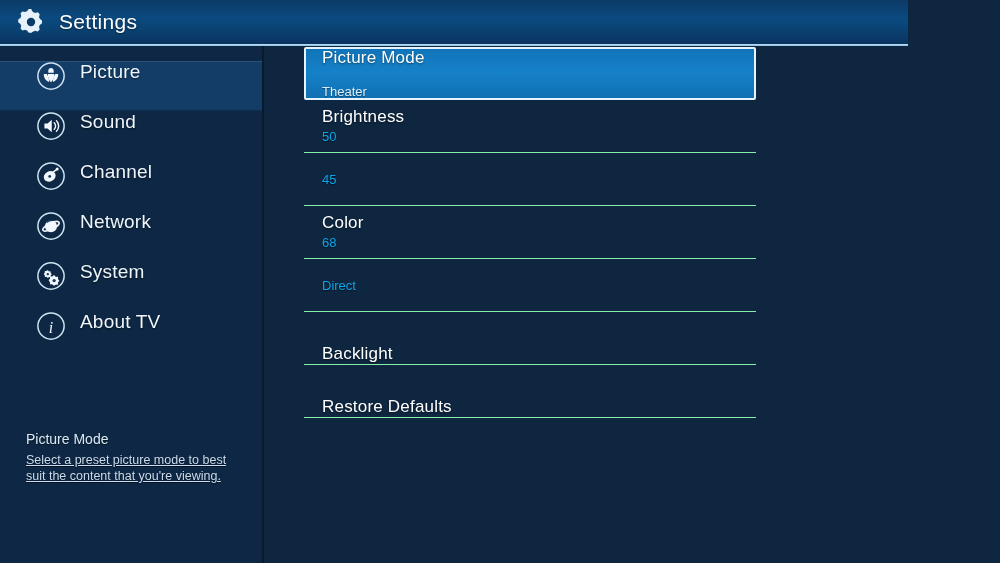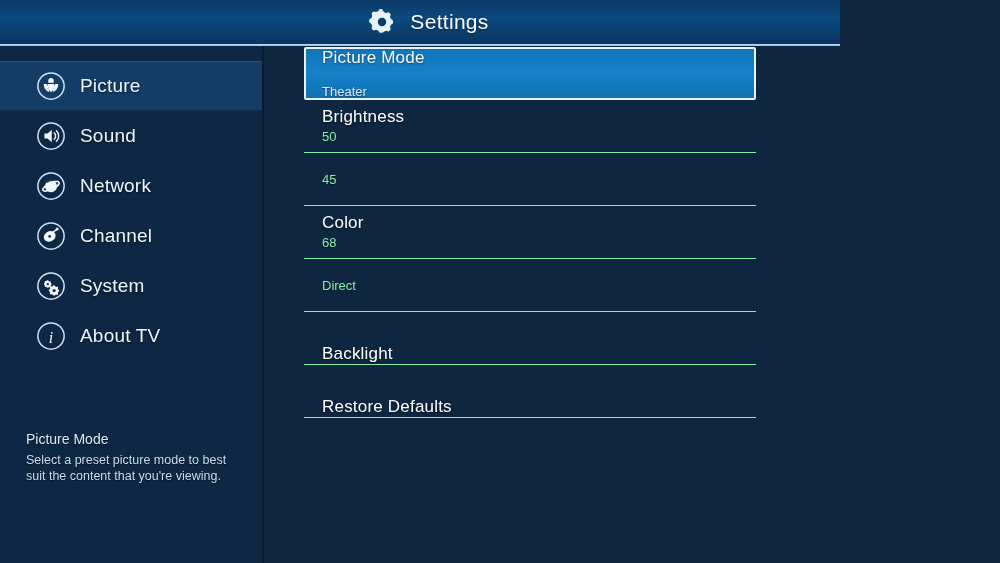--- a/index.html
+++ b/index.html
@@ -16,29 +16,28 @@
     background: radial-gradient(ellipse 900px 520px at 52% 46%, #143player 0%, #102b4a 0%, #0e2640 55%, #0b1e33 100%);
     background-color: #0e2640;
     color: #ffffff;
     -webkit-font-smoothing: antialiased;
   }
 
   
   #header {
     position: absolute;
     left: 0; top: 0;
-    width: 840px;
+    width: 908px;
     height: 46px;
     background: linear-gradient(to bottom, #0c3a66 0%, #0a4a80 42%, #0a3f6e 75%, #0b3360 100%);
     border-bottom: 2px solid #9ac8e6;
     box-sizing: border-box;
     display: flex;
     align-items: center;
     padding-left: 16px;
-    justify-content: center;
   }
   #header::after {
     content: "";
     position: absolute;
     left: 0; right: 0; bottom: -1px;
     height: 1px;
     background: rgba(200,230,250,.55);
   }
   .gear-wrap {
     width: 30px; height: 30px;
@@ -63,21 +62,20 @@
     background: linear-gradient(to right, #0b2votes 0%, #0c2440 0%, #0e2a47 60%, #0d2844 100%);
     background-color: #0d2744;
     border-right: 2px solid #081a2e;
     box-sizing: border-box;
   }
   .nav-list { position: relative; }
   .nav-item {
     position: relative;
     height: 50px;
     display: flex;
-    align-items: center;
     padding-left: 36px;
     box-sizing: border-box;
   }
   .nav-item.selected {
     background: linear-gradient(to bottom, #123a61 0%, #14436f 50%, #113characters 100%);
     background-color: #133d66;
     box-shadow: inset 0 1px 0 rgba(140,190,230,.18), inset 0 -1px 0 rgba(0,0,0,.25);
   }
   .nav-icon {
     width: 30px; height: 30px;
@@ -103,20 +101,21 @@
     font-size: 14px;
     color: #dce9f4;
     margin-bottom: 5px;
     text-shadow: 0 1px 1px rgba(0,0,0,.5);
   }
   .help-body {
     font-size: 12.5px;
     line-height: 16px;
     color: #cadcec;
     text-shadow: 0 1px 1px rgba(0,0,0,.5);
+    text-decoration: underline;
   }
 
   
   #menu {
     position: absolute;
     left: 304px;
     top: 47px;
     width: 452px;
   }
   .menu-row {
@@ -140,21 +139,21 @@
   }
   .menu-title {
     font-size: 17px;
     color: #ffffff;
     line-height: 20px;
     text-shadow: 0 1px 2px rgba(0,0,0,.45);
     letter-spacing: .2px;
   }
   .menu-value {
     font-size: 13px;
-    color: #86efac;
+    color: #0ea5e9;
     line-height: 16px;
     margin-top: 2px;
     text-shadow: 0 1px 1px rgba(0,0,0,.45);
   }
   .menu-row.highlight .menu-value { color: #dceefb; margin-top: 16px; }
   .menu-row.novalue { justify-content: flex-end; }
 </style>
 </head>
 <body>
 
@@ -195,39 +194,39 @@
             <path fill="none" stroke="#f2f8fd" stroke-width="1.5" stroke-linecap="round" d="M21.8 10.4a7.8 7.8 0 0 1 0 11.2"></path>
           </svg>
         </span>
         <span class="nav-label">Sound</span>
       </div>
 
       <div class="nav-item">
         <span class="nav-icon">
           <svg width="30" height="30" viewBox="0 0 32 32" aria-hidden="true">
             <circle cx="16" cy="16" r="14" fill="none" stroke="#cfe3f2" stroke-width="1.6"></circle>
-            <circle cx="16" cy="16.3" r="6.4" fill="#f2f8fd"></circle>
-            <ellipse cx="16" cy="16.3" rx="9.6" ry="3.3" fill="none" stroke="#f2f8fd" stroke-width="1.7" transform="rotate(-26 16 16.3)"></ellipse>
-            <path d="M11.4 12.3a9.4 9.4 0 0 1 7.6-2.2" fill="none" stroke="#15385c" stroke-width="1.2"></path>
-          </svg>
-        </span>
-        <span class="nav-label">Network</span>
-      </div>
-
-      <div class="nav-item">
-        <span class="nav-icon">
-          <svg width="30" height="30" viewBox="0 0 32 32" aria-hidden="true">
-            <circle cx="16" cy="16" r="14" fill="none" stroke="#cfe3f2" stroke-width="1.6"></circle>
             <ellipse cx="14.6" cy="16.4" rx="6.6" ry="5.4" fill="#f2f8fd" transform="rotate(-28 14.6 16.4)"></ellipse>
             <circle cx="14.6" cy="16.4" r="1.5" fill="#15385c"></circle>
             <path stroke="#f2f8fd" stroke-width="1.6" stroke-linecap="round" fill="none" d="M16.6 13.2l5.6-4.2"></path>
             <circle cx="22.6" cy="8.6" r="1.6" fill="#f2f8fd"></circle>
           </svg>
         </span>
         <span class="nav-label">Channel</span>
+      </div>
+
+      <div class="nav-item">
+        <span class="nav-icon">
+          <svg width="30" height="30" viewBox="0 0 32 32" aria-hidden="true">
+            <circle cx="16" cy="16" r="14" fill="none" stroke="#cfe3f2" stroke-width="1.6"></circle>
+            <circle cx="16" cy="16.3" r="6.4" fill="#f2f8fd"></circle>
+            <ellipse cx="16" cy="16.3" rx="9.6" ry="3.3" fill="none" stroke="#f2f8fd" stroke-width="1.7" transform="rotate(-26 16 16.3)"></ellipse>
+            <path d="M11.4 12.3a9.4 9.4 0 0 1 7.6-2.2" fill="none" stroke="#15385c" stroke-width="1.2"></path>
+          </svg>
+        </span>
+        <span class="nav-label">Network</span>
       </div>
 
       <div class="nav-item">
         <span class="nav-icon">
           <svg width="30" height="30" viewBox="0 0 32 32" aria-hidden="true">
             <circle cx="16" cy="16" r="14" fill="none" stroke="#cfe3f2" stroke-width="1.6"></circle>
             <g transform="translate(13.6,14.6) scale(0.52)">
               <path fill="#f2f8fd" d="M12 1.8l1.5 2.0c.6.15 1.16.38 1.68.69l2.42-.62 1.73 1.73-.62 2.42c.31.52.54 1.08.69 1.68l2.0 1.5v2.45l-2.0 1.5c-.15.6-.38 1.16-.69 1.68l.62 2.42-1.73 1.73-2.42-.62c-.52.31-1.08.54-1.68.69L12 22.2h-2.45l-1.5-2.0c-.6-.15-1.16-.38-1.68-.69l-2.42.62-1.73-1.73.62-2.42A6.9 6.9 0 0 1 2.15 14.3L.15 12.8v-2.45l2.0-1.5c.15-.6.38-1.16.69-1.68L2.22 4.75 3.95 3.02l2.42.62c.52-.31 1.08-.54 1.68-.69l1.5-2.0H12z"></path>
               <circle cx="11" cy="12" r="3.4" fill="#15385c"></circle>
             </g>

